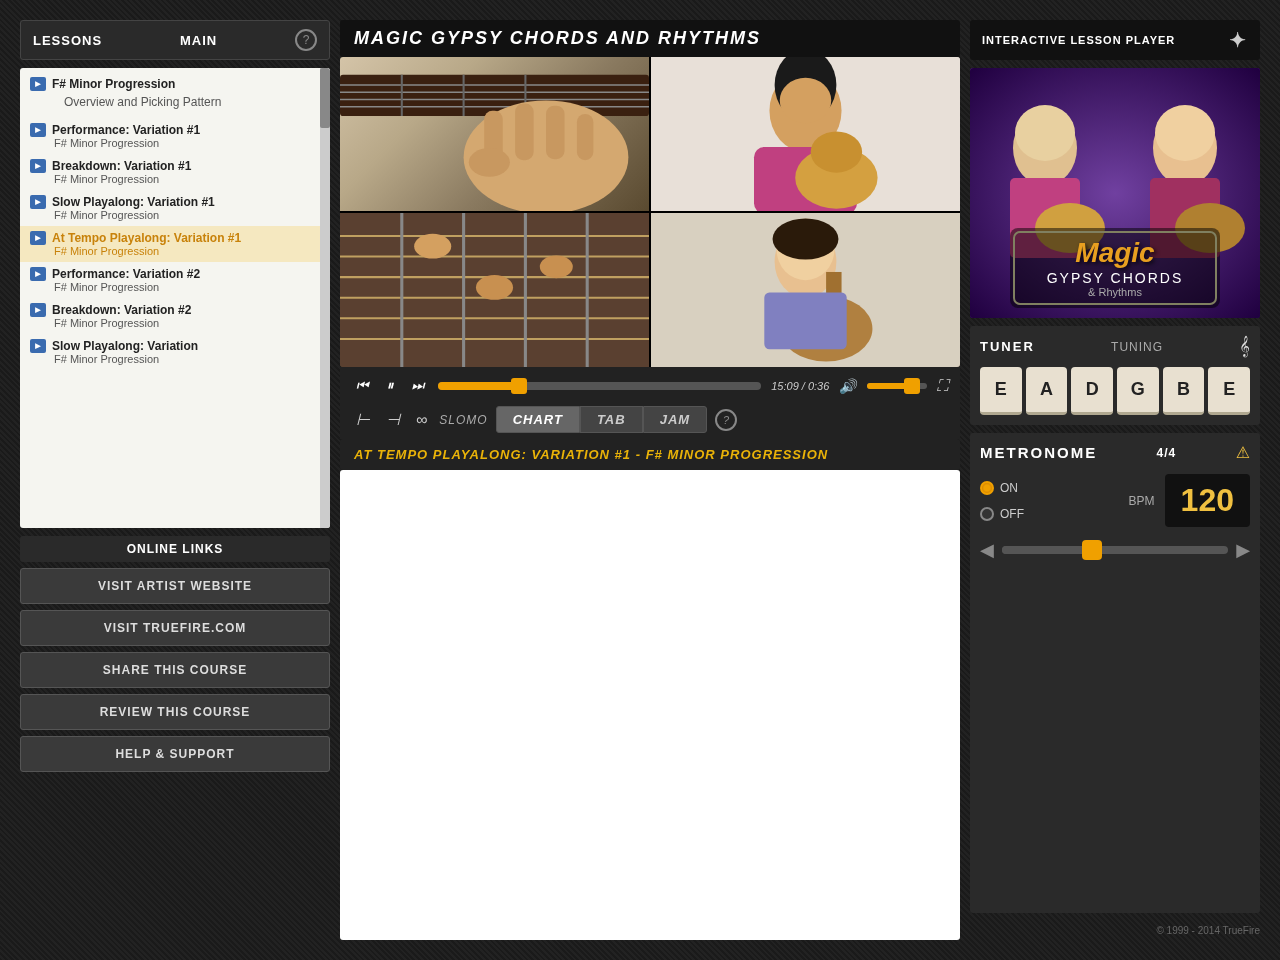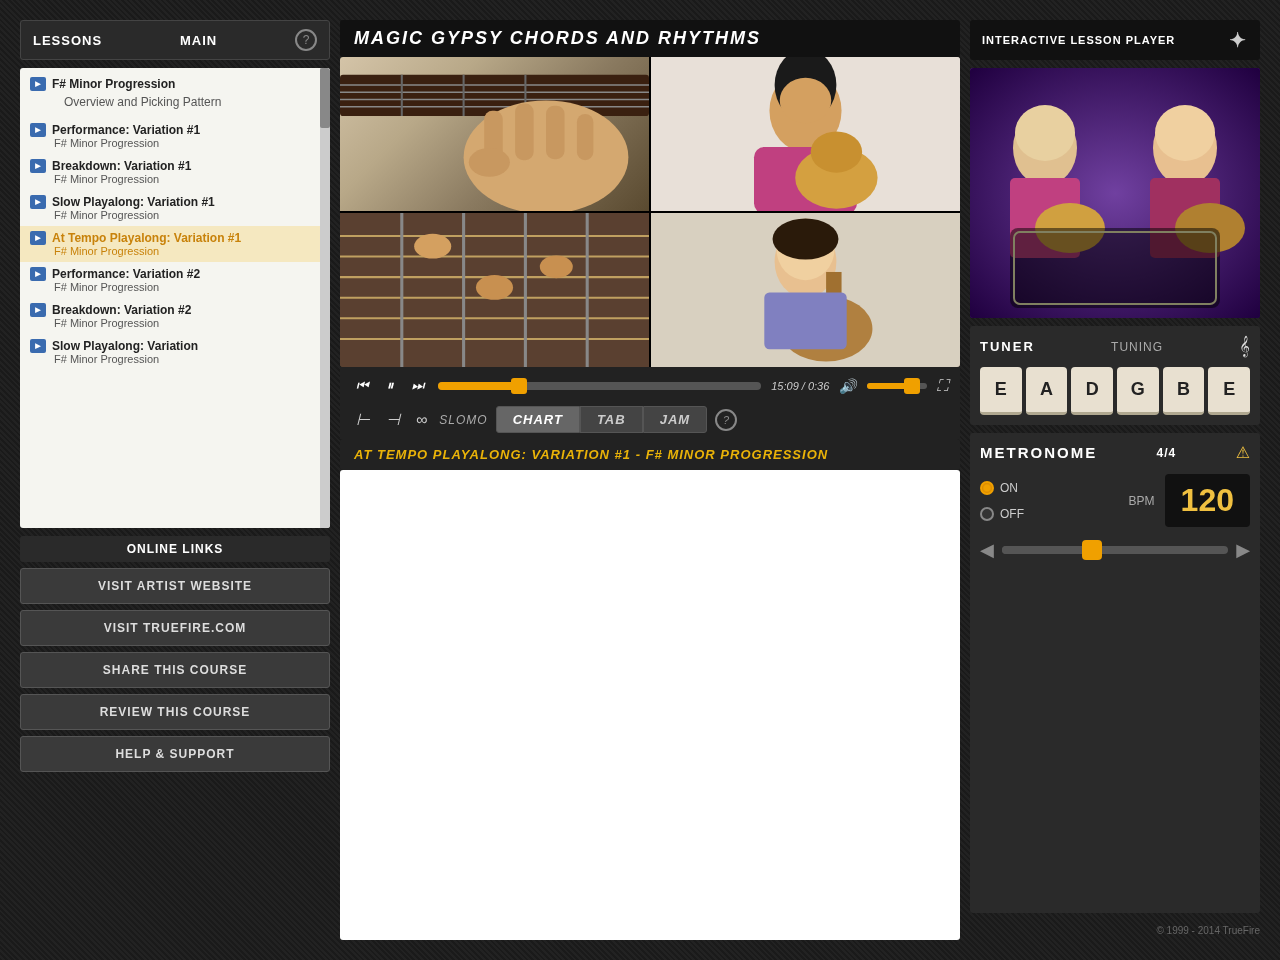--- a/index.html
+++ b/index.html
@@ -886,20 +886,25 @@
 
         <ellipse cx="215" cy="80" rx="32" ry="38" fill="#e8c090"></ellipse>
         <ellipse cx="215" cy="65" rx="30" ry="28" fill="#f0d0a0"></ellipse>
         <rect x="180" y="110" width="70" height="80" fill="#a03060" rx="5"></rect>
 
         <ellipse cx="240" cy="160" rx="35" ry="25" fill="#b08030"></ellipse>
 
         <rect x="40" y="160" width="210" height="80" fill="rgba(0,0,0,0.5)" rx="8"></rect>
         <rect x="44" y="164" width="202" height="72" fill="none" stroke="#808060" stroke-width="2" rx="6"></rect>
       </svg>
+      <div class="course-image-overlay">
+        <div class="course-image-text" style="font-size:28px; color:#e8a020;">Magic</div>
+        <div class="course-image-subtitle">GYPSY CHORDS</div>
+        <div class="course-image-sub2">&amp; Rhythms</div>
+      </div>
     </div>
 
     <div class="tuner-section">
       <div class="tuner-header">
         <span class="tuner-title">TUNER</span>
         <span class="tuning-label">TUNING</span>
         <span class="tuner-icon">𝄞</span>
       </div>
       <div class="tuner-keys">
         <div class="tuner-key">E</div>

